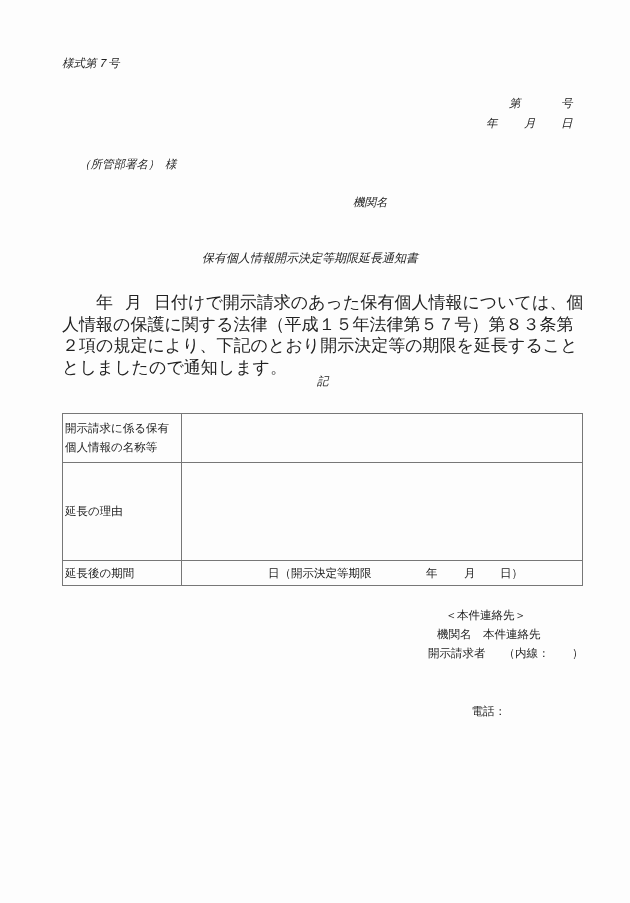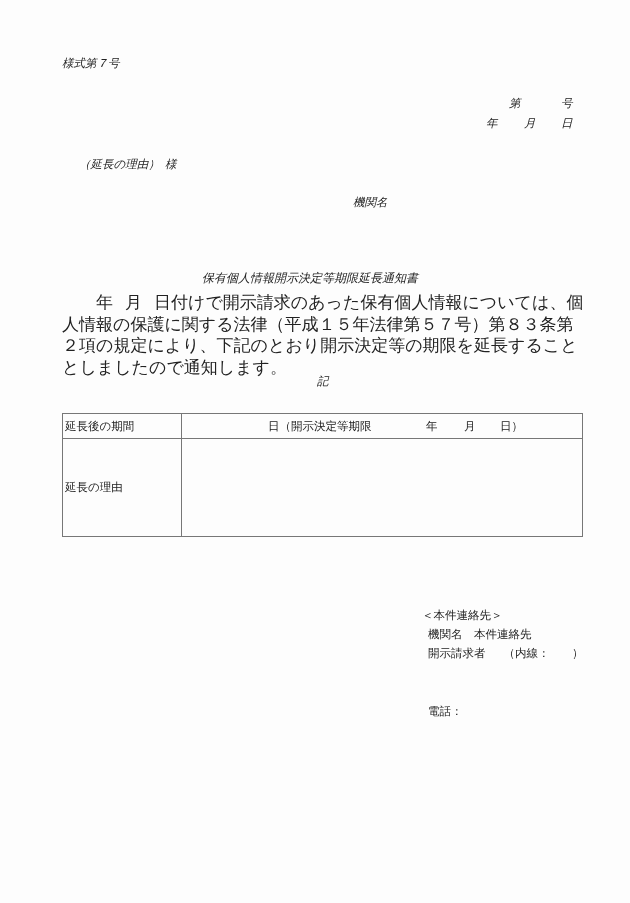--- a/index.html
+++ b/index.html
@@ -4,62 +4,69 @@
 <style>
   html,body{margin:0;padding:0;background:#fdfdfd;}
   body{width:630px;height:903px;position:relative;overflow:hidden;
        font-family:"DejaVu Serif","Liberation Serif",serif;color:#222;font-size:11.5px;}
   .abs{position:absolute;white-space:nowrap;font-style:italic;}
   .para{position:absolute;left:62px;top:292px;width:525px;line-height:21.5px;font-size:17px;white-space:normal;}
   .para .indent{display:inline-block;width:34px;}
   table.form{position:absolute;left:62px;top:413px;width:521px;border-collapse:collapse;font-size:11.5px;}
   table.form td{border:1.3px solid #777;padding:0 2px;vertical-align:middle;}
   table.form td.lbl{width:114px;}
-  .contact{position:absolute;left:422px;top:606px;font-size:11.5px;line-height:19px;}
+  .contact{position:absolute;left:422px;top:606px;font-size:11.5px;line-height:19px;text-align:center;}
   .contact div{white-space:nowrap;}
 </style>
 </head>
 <body>
 
 <div class="abs" style="left:62px;top:56px;">様式第７号</div>
 
 <div class="abs" style="left:509px;top:96px;">第</div>
 <div class="abs" style="left:561px;top:96px;">号</div>
 
 <div class="abs" style="left:486px;top:116px;">年</div>
 <div class="abs" style="left:524px;top:116px;">月</div>
 <div class="abs" style="left:561px;top:116px;">日</div>
 
-<div class="abs" style="left:79px;top:157px;">（延長の理由）</div>
+<div class="abs" style="left:79px;top:157px;">（所管部署名）</div>
 <div class="abs" style="left:165px;top:157px;">様</div>
 
 <div class="abs" style="left:353px;top:195px;text-align:center;">機関名</div>
 
-<div class="abs" style="left:202px;top:270px;font-size:12px;">保有個人情報開示決定等期限延長通知書</div>
+<div class="abs" style="left:202px;top:250px;font-size:12px;">保有個人情報開示決定等期限延長通知書</div>
 
 <div class="para">
   <span class="indent"></span><span>年</span><span style="display:inline-block;width:12px;"></span><span>月</span><span style="display:inline-block;width:12px;"></span><span>日付けで開示請求のあった保有個人情報については、個人情報の保護に関する法律（平成１５年法律第５７号）第８３条第２項の規定により、下記のとおり開示決定等の期限を延長することとしましたので通知します。</span>
 </div>
 
 <div class="abs" style="left:317px;top:374px;">記</div>
 
 <table class="form">
   <tbody>
+      <tr style="height:49px;">
+    <td class="lbl" style="line-height:19px;">
+      <div>開示請求に係る保有</div>
+      <div>個人情報の名称等</div>
+    </td>
+    <td></td>
+  </tr>
+  <tr style="height:98px;">
+    <td class="lbl">延長の理由</td>
+    <td></td>
+  </tr>
   <tr style="height:25px;">
     <td class="lbl">延長後の期間</td>
     <td style="position:relative;">
       <span style="position:absolute;left:86px;top:5px;">日（開示決定等期限</span>
       <span style="position:absolute;left:244px;top:5px;">年</span>
       <span style="position:absolute;left:282px;top:5px;">月</span>
       <span style="position:absolute;left:318px;top:5px;">日）</span>
     </td>
-  </tr>
-  <tr style="height:98px;">
-    <td class="lbl">延長の理由</td>
-    <td></td>
   </tr>
 </tbody>
   </table>
 
 <div class="contact">
   <div>＜本件連絡先＞</div>
   <div style="padding-left:6px;">機関名　本件連絡先</div>
   <div style="padding-left:6px;position:relative;">
     <span>開示請求者</span><span style="display:inline-block;width:18px;"></span><span>（内線：</span><span style="position:absolute;left:150px;">）</span>
   </div>

